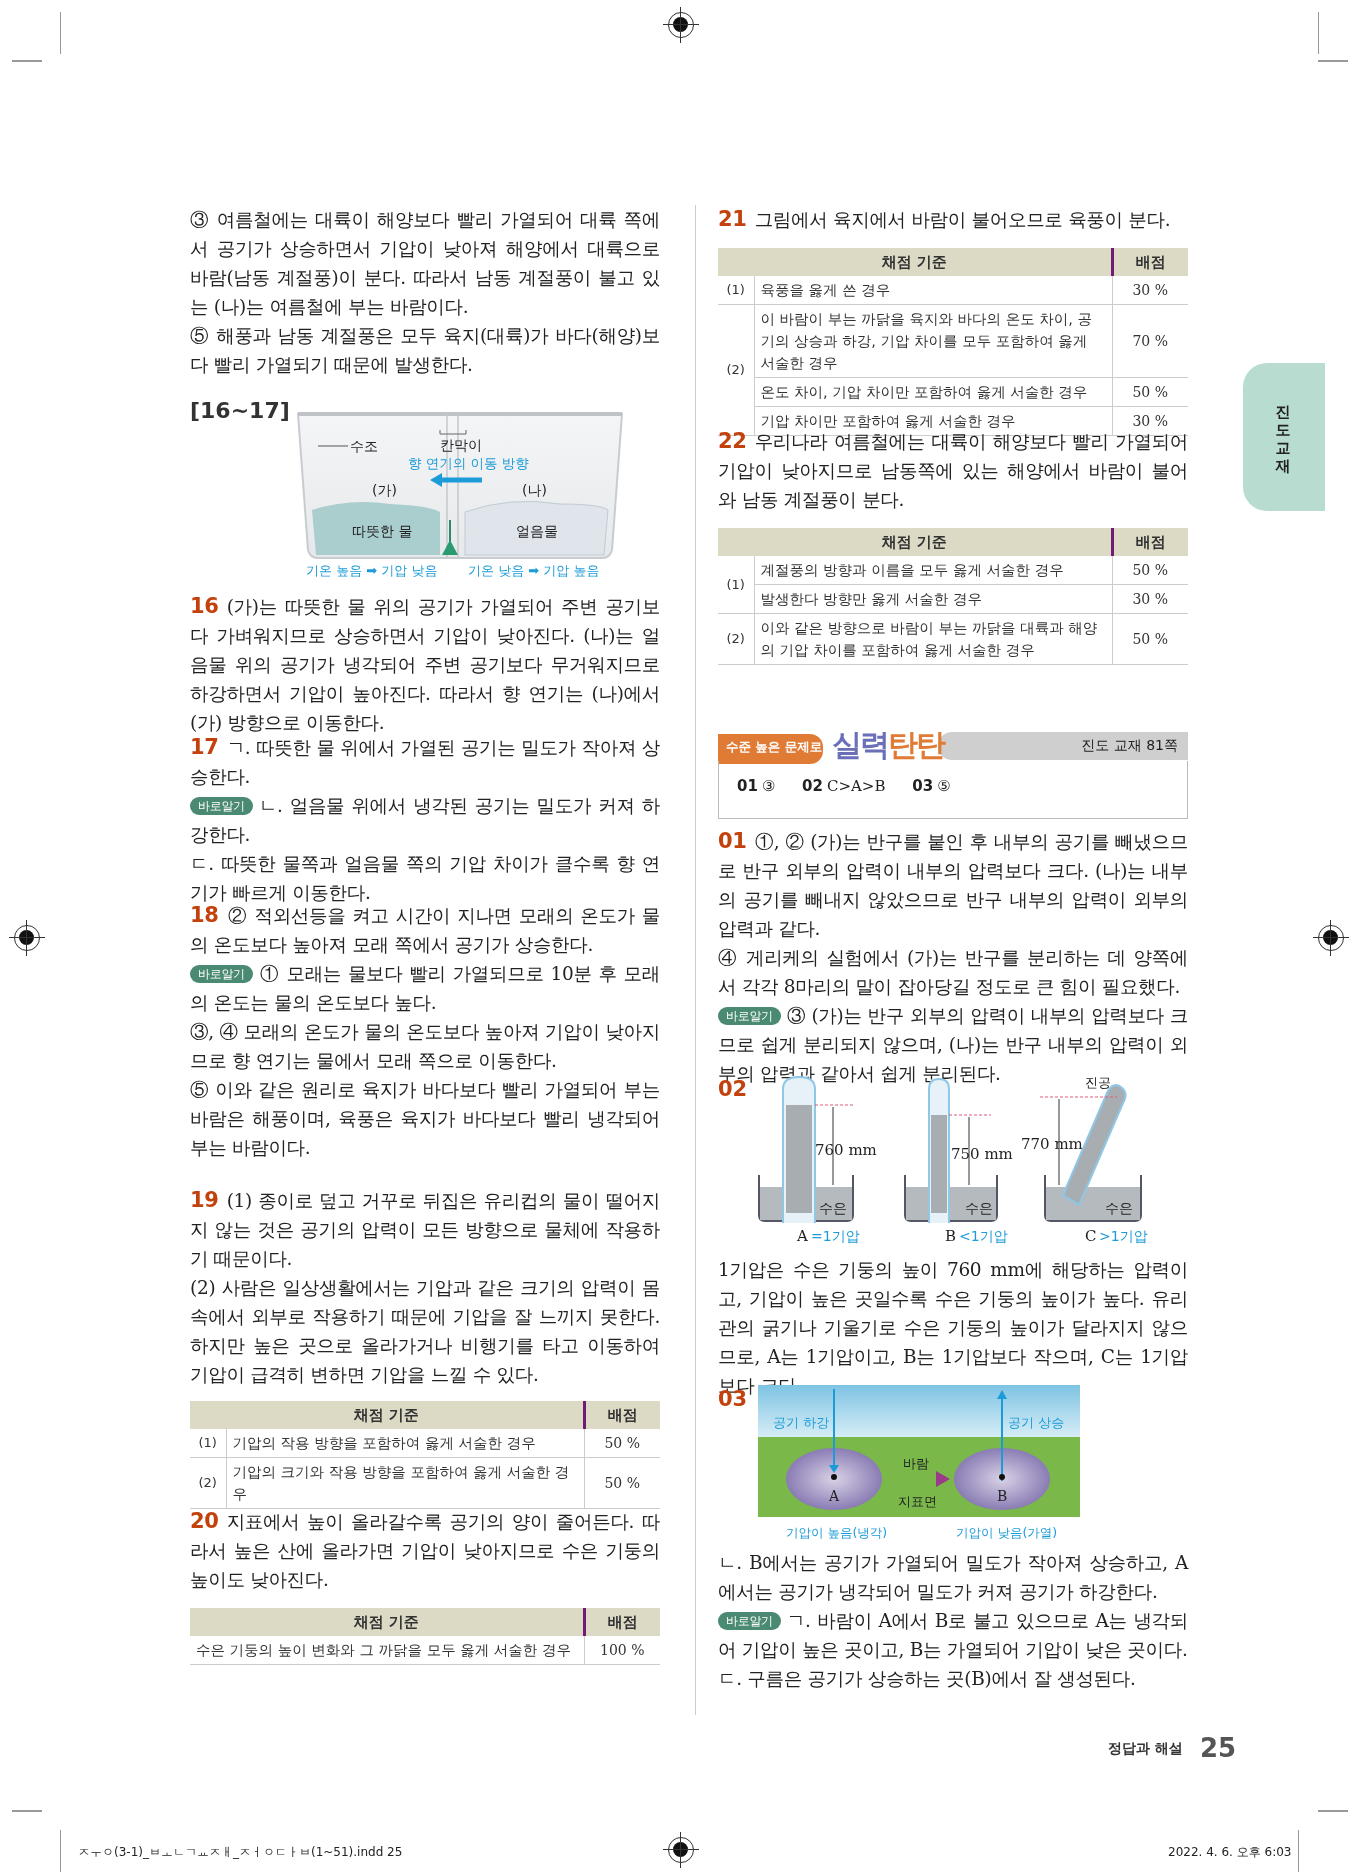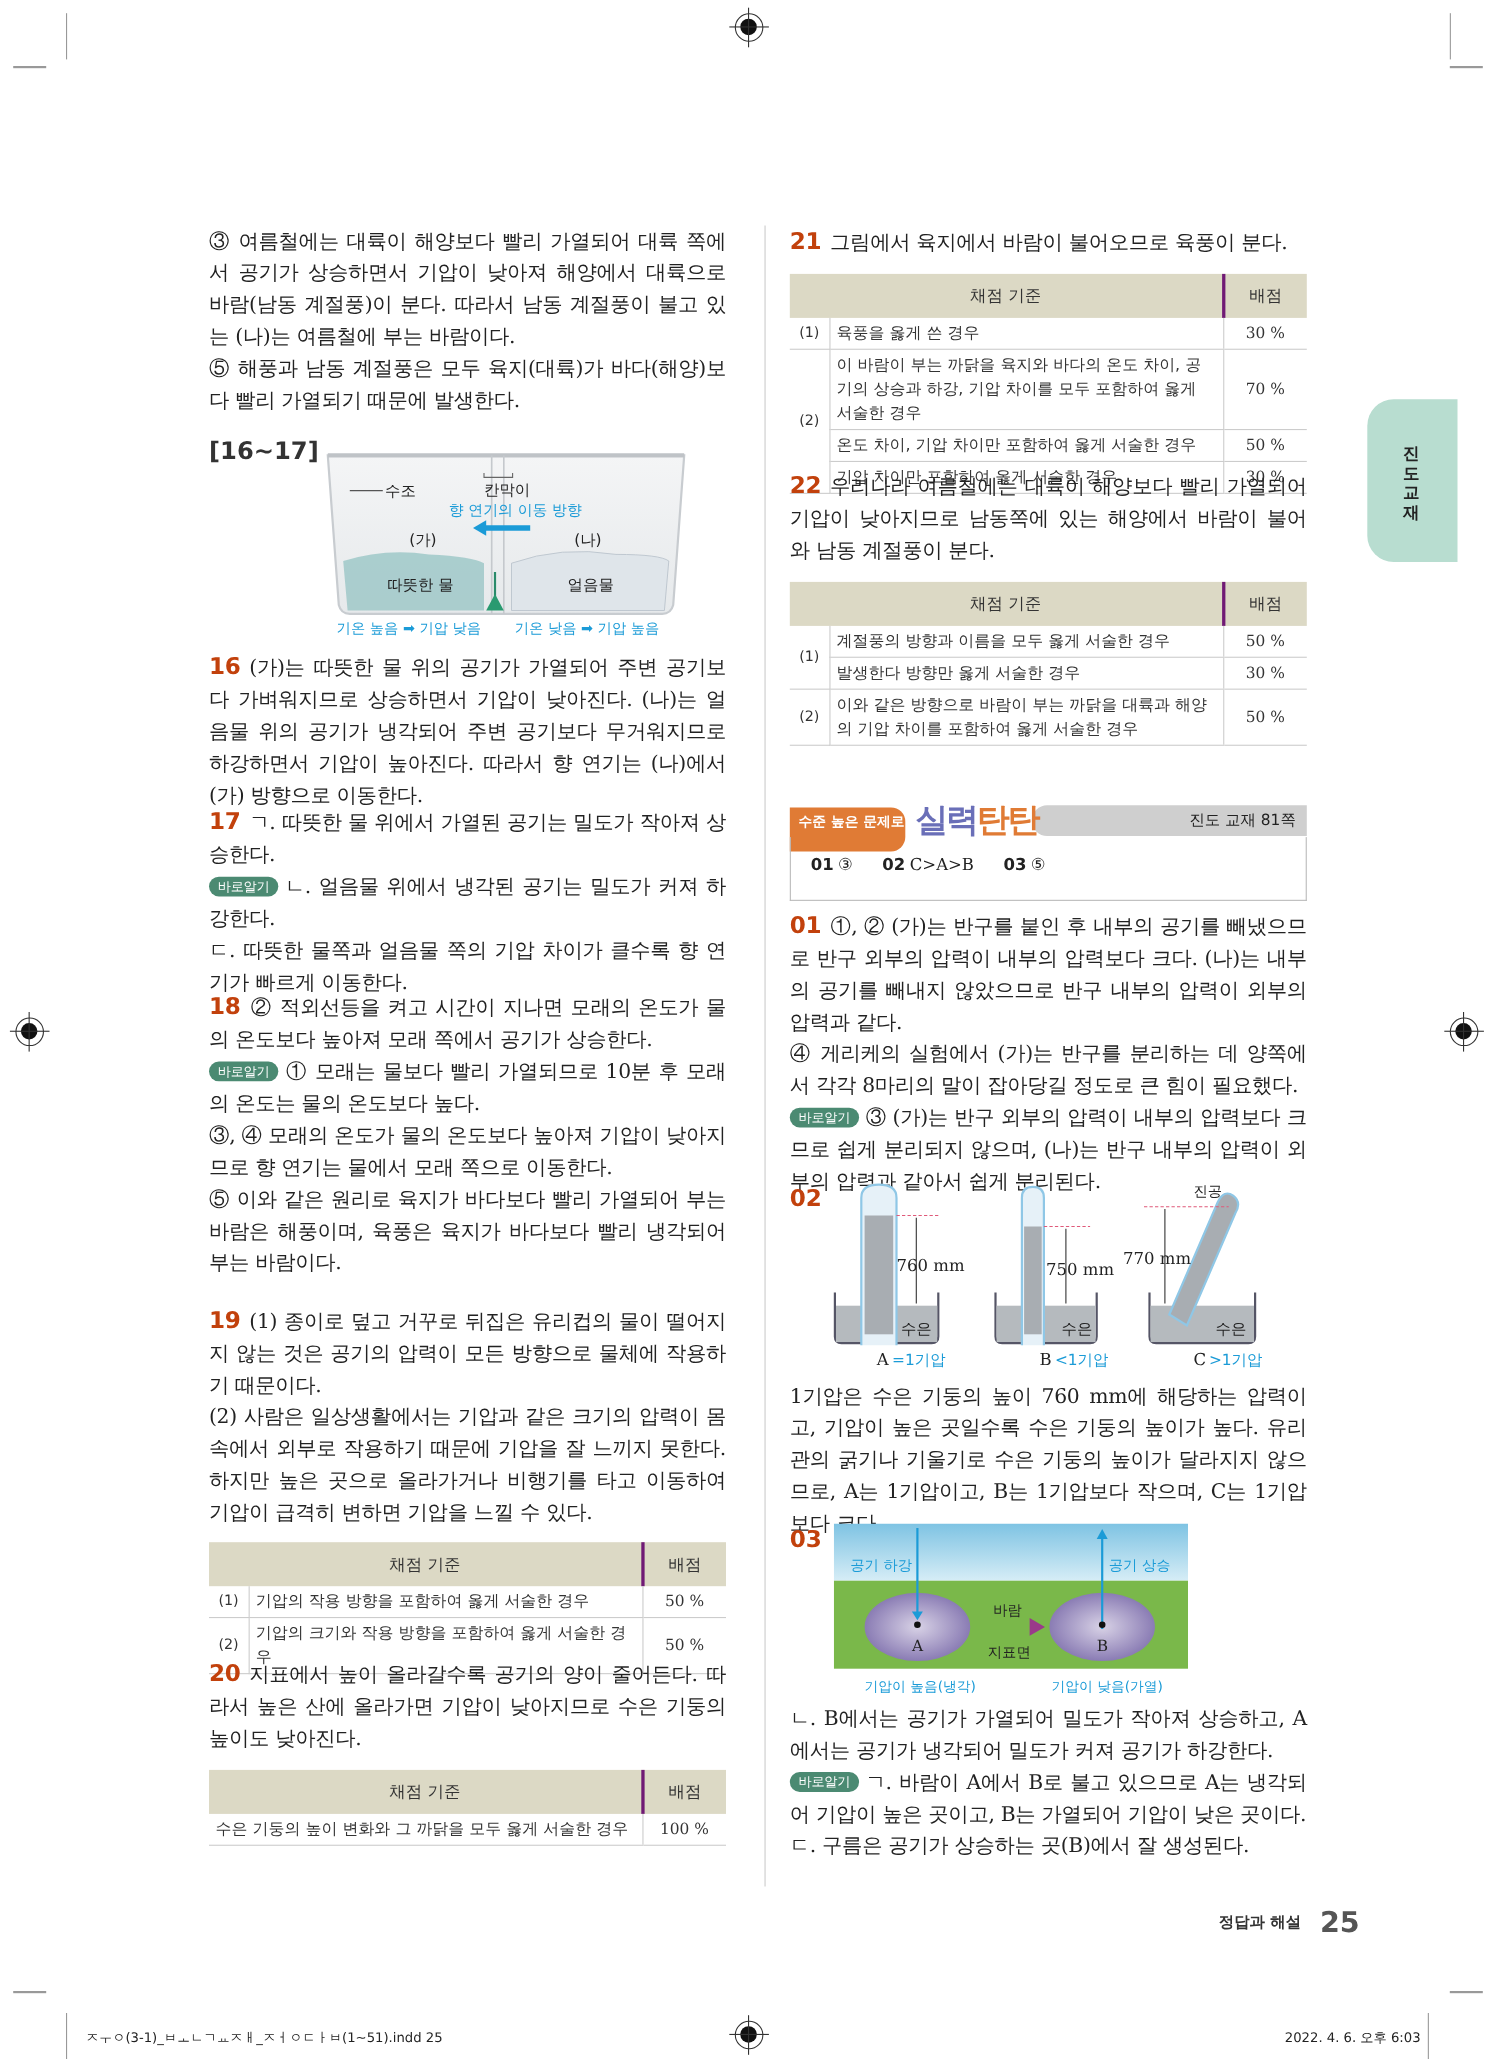--- a/index.html
+++ b/index.html
@@ -14,35 +14,35 @@
   .reg .v { position: absolute; left: 11px; top: -6px; width: 1px; height: 36px; background: #333; }
   .divider { position: absolute; left: 695px; top: 205px; width: 1px; height: 1510px; background: #ccc; }
 
   p.t { font-size: 18.5px; line-height: 29px; letter-spacing: -0.3px; text-align: justify; }
   .qnum { font-family: "DejaVu Sans", "Liberation Sans", sans-serif; font-weight: bold; font-size: 21px; color: #c2410c; margin-right: 8px; }
   .block { position: absolute; }
 
   .badge { display: inline-block; font-family: "DejaVu Sans", "Liberation Sans", sans-serif; background: #4b8a72; color: #fff; font-size: 12px; line-height: 18px; padding: 0 8px; border-radius: 9px; margin-right: 6px; vertical-align: 2px; }
 
   table.score { border-collapse: collapse; width: 470px; font-family: "DejaVu Sans", "Liberation Sans", sans-serif; font-size: 14.5px; }
-  table.score th { background: #dcd9c5; font-weight: normal; height: 40px; font-size: 15px; color: #333; }
+  table.score th { background: #dcd9c5; font-weight: bold; height: 28px; font-size: 15px; color: #333; }
   table.score td { border-bottom: 1px solid #ccc; padding: 3px 6px; line-height: 22px; color: #333; }
   table.score td.n { width: 36px; text-align: center; font-size: 13px; border-right: 1px solid #ccc; }
   table.score td.p { width: 76px; text-align: center; border-left: 1px solid #ccc; font-family: "DejaVu Serif", serif; font-size: 14px; }
   table.score th.p { border-left: 3px solid #701a75; width: 76px; }
 
   .side-tab { position: absolute; left: 1243px; top: 363px; width: 82px; height: 148px; background: #b8ddd0; border-radius: 24px 0 0 24px; }
   .side-tab span { position: absolute; left: 30px; top: 40px; width: 20px; font-family: "DejaVu Sans", sans-serif; font-weight: bold; font-size: 15px; line-height: 18px; color: #222; text-align: center; }
 
   .bracket { font-family: "DejaVu Sans", sans-serif; font-weight: bold; font-size: 22px; color: #333; }
 
   
   .sh-wrap { position: absolute; left: 718px; top: 727px; width: 470px; height: 90px; }
   .sh-bar { position: absolute; left: 220px; top: 5px; width: 250px; height: 28px; background: #cfcfcf; border-radius: 14px 0 0 14px; }
-  .sh-badge { position: absolute; left: 0; top: 7px; height: 40px; width: 105px; background: #e07b35; color: #fff; font-family: "DejaVu Sans", sans-serif; font-size: 12.5px; font-weight: bold; line-height: 26px; padding-left: 8px; border-radius: 0 13px 13px 0; }
+  .sh-badge { position: absolute; left: 0; top: 7px; height: 30px; width: 105px; background: #e07b35; color: #fff; font-family: "DejaVu Sans", sans-serif; font-size: 12.5px; font-weight: bold; line-height: 26px; padding-left: 8px; border-radius: 0 13px 13px 0; }
   .sh-title { position: absolute; left: 114px; top: -2px; font-family: "DejaVu Sans", sans-serif; font-size: 30px; font-weight: bold; letter-spacing: -2px; }
   .sh-title .a { color: #6a6fb8; }
   .sh-title .b { color: #e07b35; }
   .sh-ref { position: absolute; right: 10px; top: 10px; font-family: "DejaVu Sans", sans-serif; font-size: 14px; color: #222; }
   .sh-box { position: absolute; left: 0; top: 34px; width: 470px; height: 58px; border: 1px solid #bbb; border-top: none; padding: 16px 18px; font-size: 15px; }
   .sh-box b { font-family: "DejaVu Sans", sans-serif; margin-right: 4px; }
   .sh-box span.i { margin-right: 22px; }
 
   .page-foot { position: absolute; left: 1108px; top: 1733px; font-family: "DejaVu Sans", sans-serif; }
   .page-foot .lbl { font-size: 14px; font-weight: bold; color: #333; vertical-align: 4px; margin-right: 12px; }

